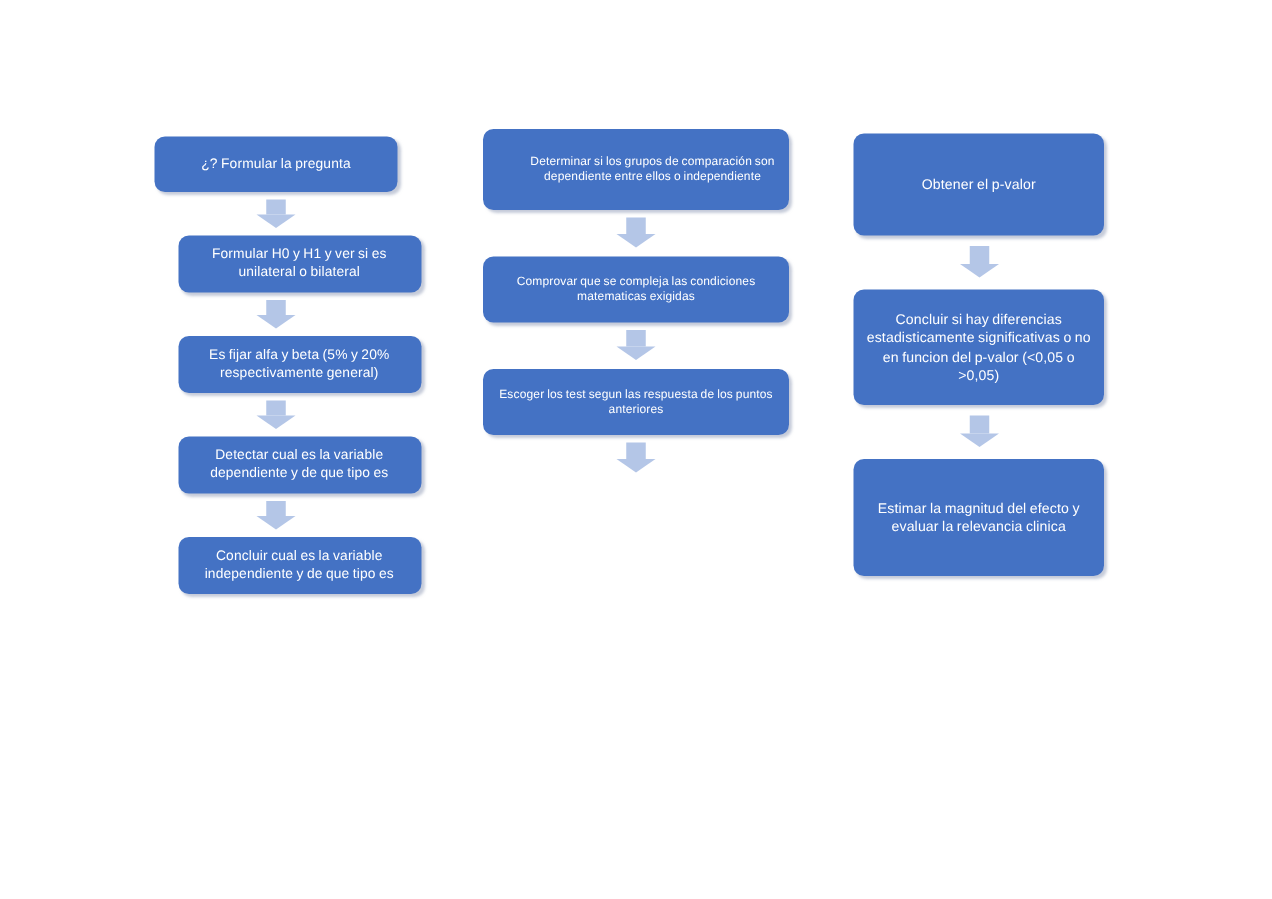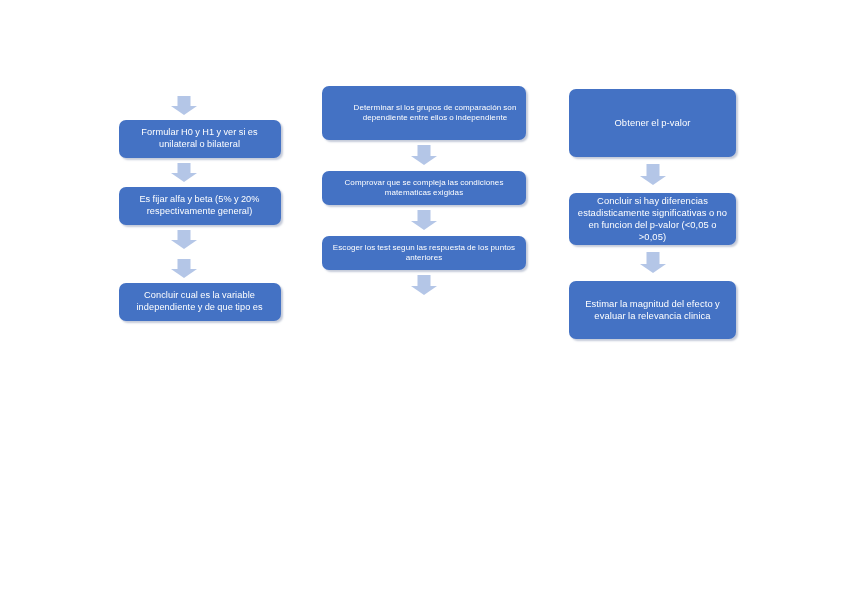--- a/index.html
+++ b/index.html
@@ -77,44 +77,47 @@
   #col1 .box.h1 { height: 37px; }
   #col1 .box.h2 { height: 38px; margin-left: 31px; }
   #col1 .arrow { height: 19px; margin: 5px 0 5px 0; }
   #col1 .arrow .shaft { height: 10px; }
   #col1 .arrow .head  { top: 10px; }
 
   
   #col2 { left: 322px; top: 86px; width: 204px; }
   #col2 .box { width: 204px; font-size: 8.0px; }
   #col2 .box.t3 { height: 54px; padding-left: 30px; }
-  #col2 .box.t2 { height: 34px; }
+  #col2 .box.t2 { height: 44px; }
   #col2 .arrow { height: 21px; margin: 5px 0 5px 0; }
   #col2 .arrow .shaft { height: 11px; }
   #col2 .arrow .head  { top: 11px; }
 
   
   #col3 { left: 569px; top: 89px; width: 167px; }
   #col3 .box { width: 167px; font-size: 9.4px; }
   #col3 .box.big { height: 68px; }
-  #col3 .box.mid { height: 52px; }
-  #col3 .box.low { height: 58px; justify-content: center; }
+  #col3 .box.mid { height: 77px; }
+  #col3 .box.low { height: 78px; justify-content: center; }
   #col3 .arrow { height: 22px; margin: 7px 0 7px 0; }
   #col3 .arrow .shaft { height: 12px; }
   #col3 .arrow .head  { top: 12px; }
 
   .box-text { display: block; }
 </style>
 </head>
 <body>
 
 <div id="canvas">
 
   <div id="col1" class="column">
 
+    <div class="box h1">
+      <span class="box-text">¿? Formular la pregunta</span>
+    </div>
 
     <div class="arrow">
       <span class="shaft"></span>
       <span class="head"></span>
     </div>
 
     <div class="box h2">
       <span class="box-text">Formular H0 y H1 y ver si es unilateral o bilateral</span>
     </div>
 
@@ -125,20 +128,23 @@
 
     <div class="box h2">
       <span class="box-text">Es fijar alfa y beta (5% y 20% respectivamente general)</span>
     </div>
 
     <div class="arrow">
       <span class="shaft"></span>
       <span class="head"></span>
     </div>
 
+    <div class="box h2">
+      <span class="box-text">Detectar cual es la variable dependiente y de que tipo es</span>
+    </div>
 
     <div class="arrow">
       <span class="shaft"></span>
       <span class="head"></span>
     </div>
 
     <div class="box h2">
       <span class="box-text">Concluir cual es la variable independiente y de que tipo es</span>
     </div>
 

